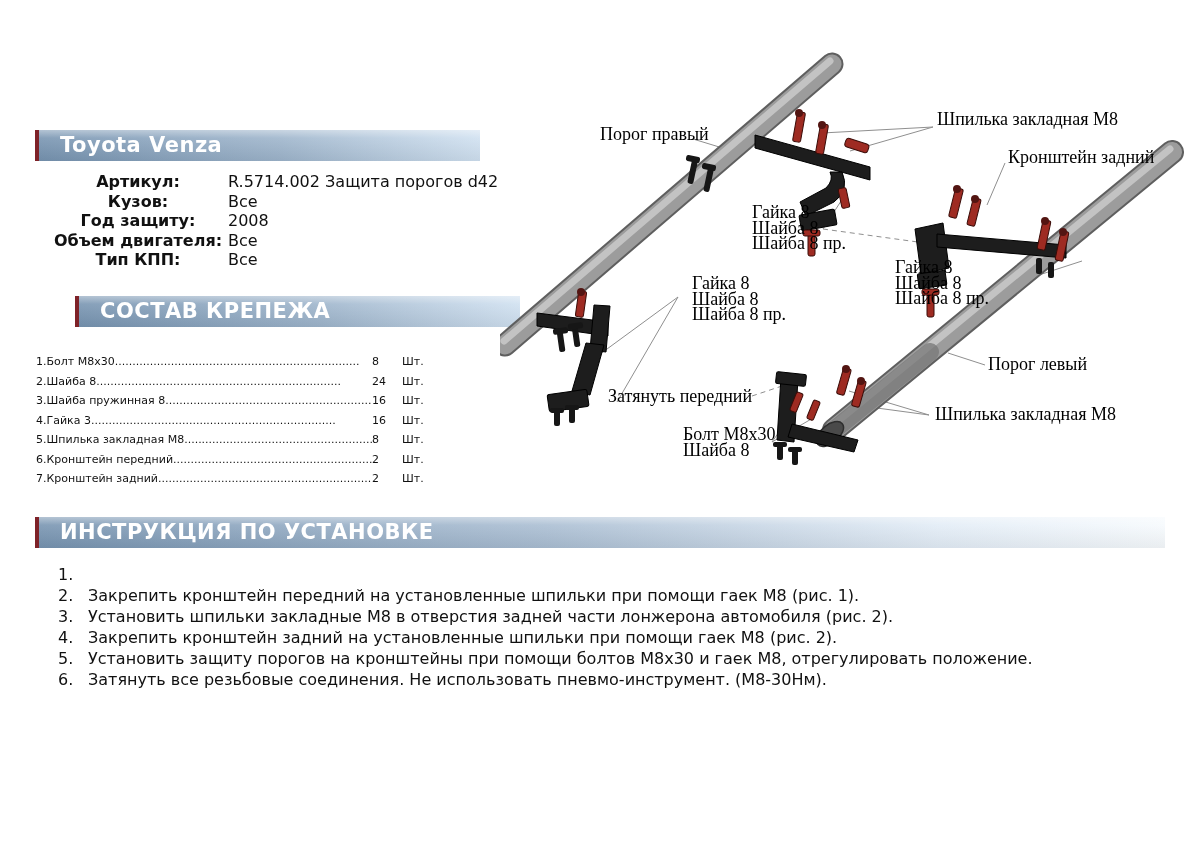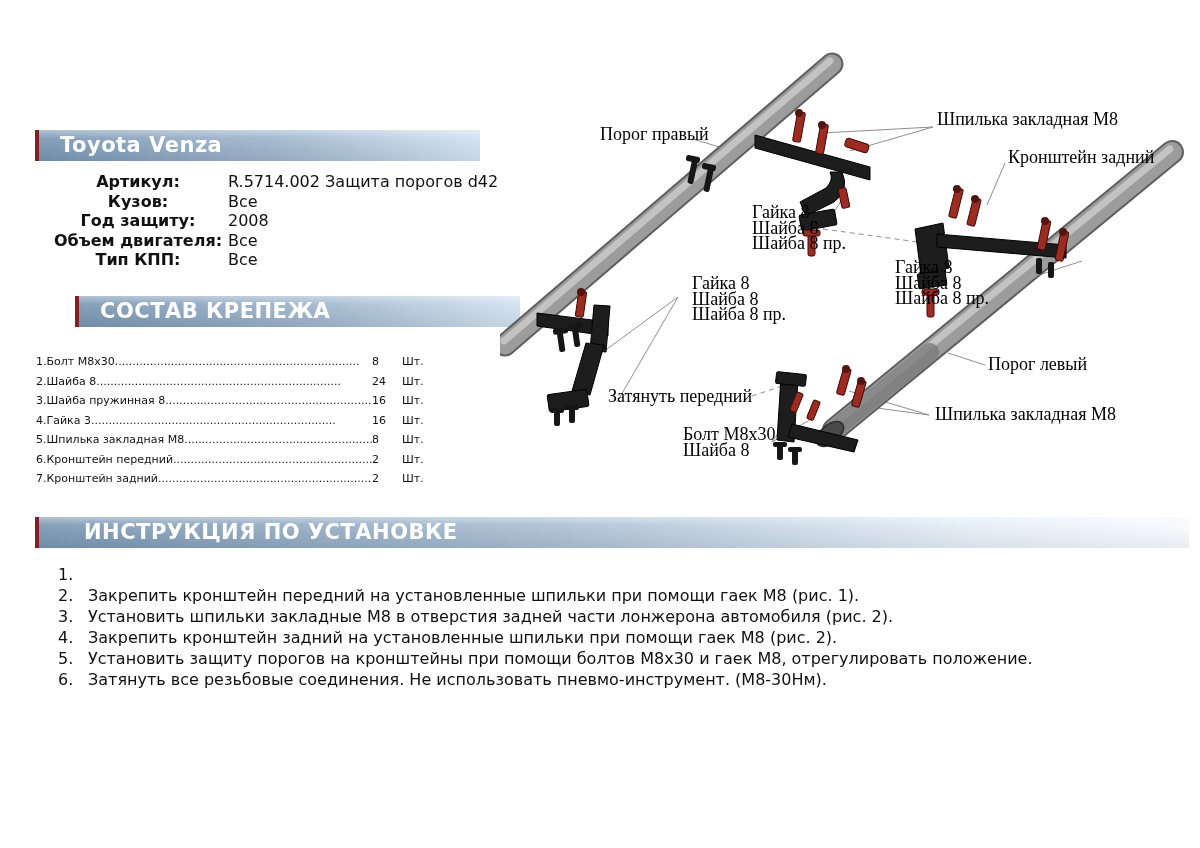--- a/index.html
+++ b/index.html
@@ -5,21 +5,21 @@
   html,body{margin:0;padding:0;background:#fff;}
   .page{position:relative;width:1200px;height:848px;background:#ffffff;overflow:hidden;
         font-family:"DejaVu Sans","Liberation Sans",sans-serif;color:#111;}
   
   .bar{position:absolute;height:31px;line-height:31px;
        background:linear-gradient(180deg,rgba(255,255,255,.45) 0,rgba(255,255,255,.12) 26%,rgba(0,0,0,.05) 100%),
                   linear-gradient(90deg,#7693b0 0%,#9db4cb 55%,#cfe0f0 100%);
        border-left:4px solid #7e2228;}
   .bar .bar-title{color:#fff;font-weight:bold;font-size:21px;padding-left:21px;letter-spacing:.5px;white-space:nowrap;}
   #bar-instructions{background:linear-gradient(180deg,rgba(255,255,255,.45) 0,rgba(255,255,255,.12) 26%,rgba(0,0,0,.05) 100%),
-                  linear-gradient(90deg,#7693b0 0%,#a9bdd2 45%,#e2ecf6 80%,#f6fafd 100%);padding-left:24px;}
+                  linear-gradient(90deg,#7693b0 0%,#a9bdd2 45%,#e2ecf6 80%,#f6fafd 100%);}
   
   .specs{position:absolute;left:48px;top:172px;width:470px;font-size:16px;}
   .spec-row{display:flex;height:19.5px;line-height:19.5px;}
   .spec-label{width:180px;font-weight:bold;white-space:nowrap;text-align:center;}
   .spec-value{white-space:nowrap;}
   
   .parts{position:absolute;left:36px;top:324px;width:402px;font-size:11px;margin-top:28px;}
   .part-row{display:flex;height:19.5px;line-height:19.5px;align-items:baseline;}
   .part-name{white-space:nowrap;}
   .part-dots{flex:1;overflow:hidden;white-space:nowrap;}

